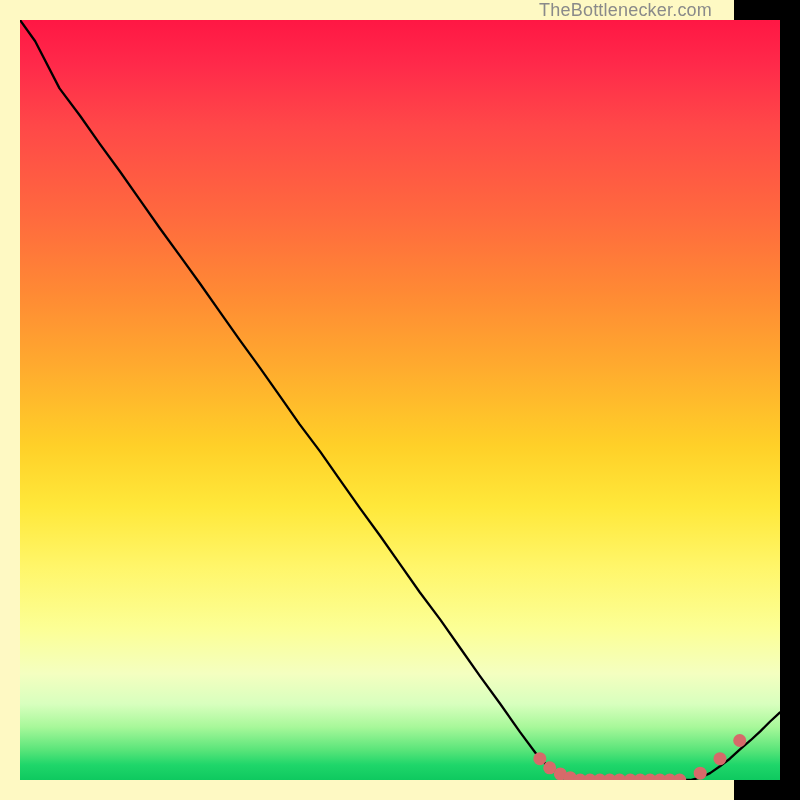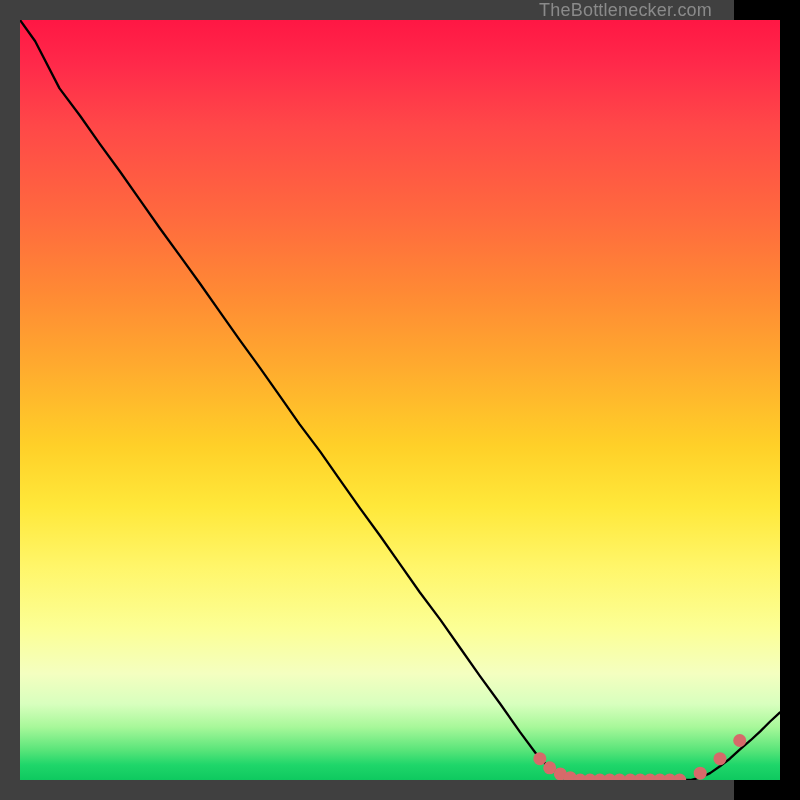--- a/index.html
+++ b/index.html
@@ -8,21 +8,21 @@
     width: 800px;
     height: 800px;
     background: #000;
     font-family: Arial, Helvetica, sans-serif;
     overflow: hidden;
   }
   .stage {
     position: relative;
     width: 734px;
     height: 800px;
-    background: #404040;
+    background: #fef9c3;
   }
   .plot-area {
     position: absolute;
     left: 20px;
     top: 20px;
     width: 760px;
     height: 760px;
     overflow: hidden;
   }
   .gradient-bg {

